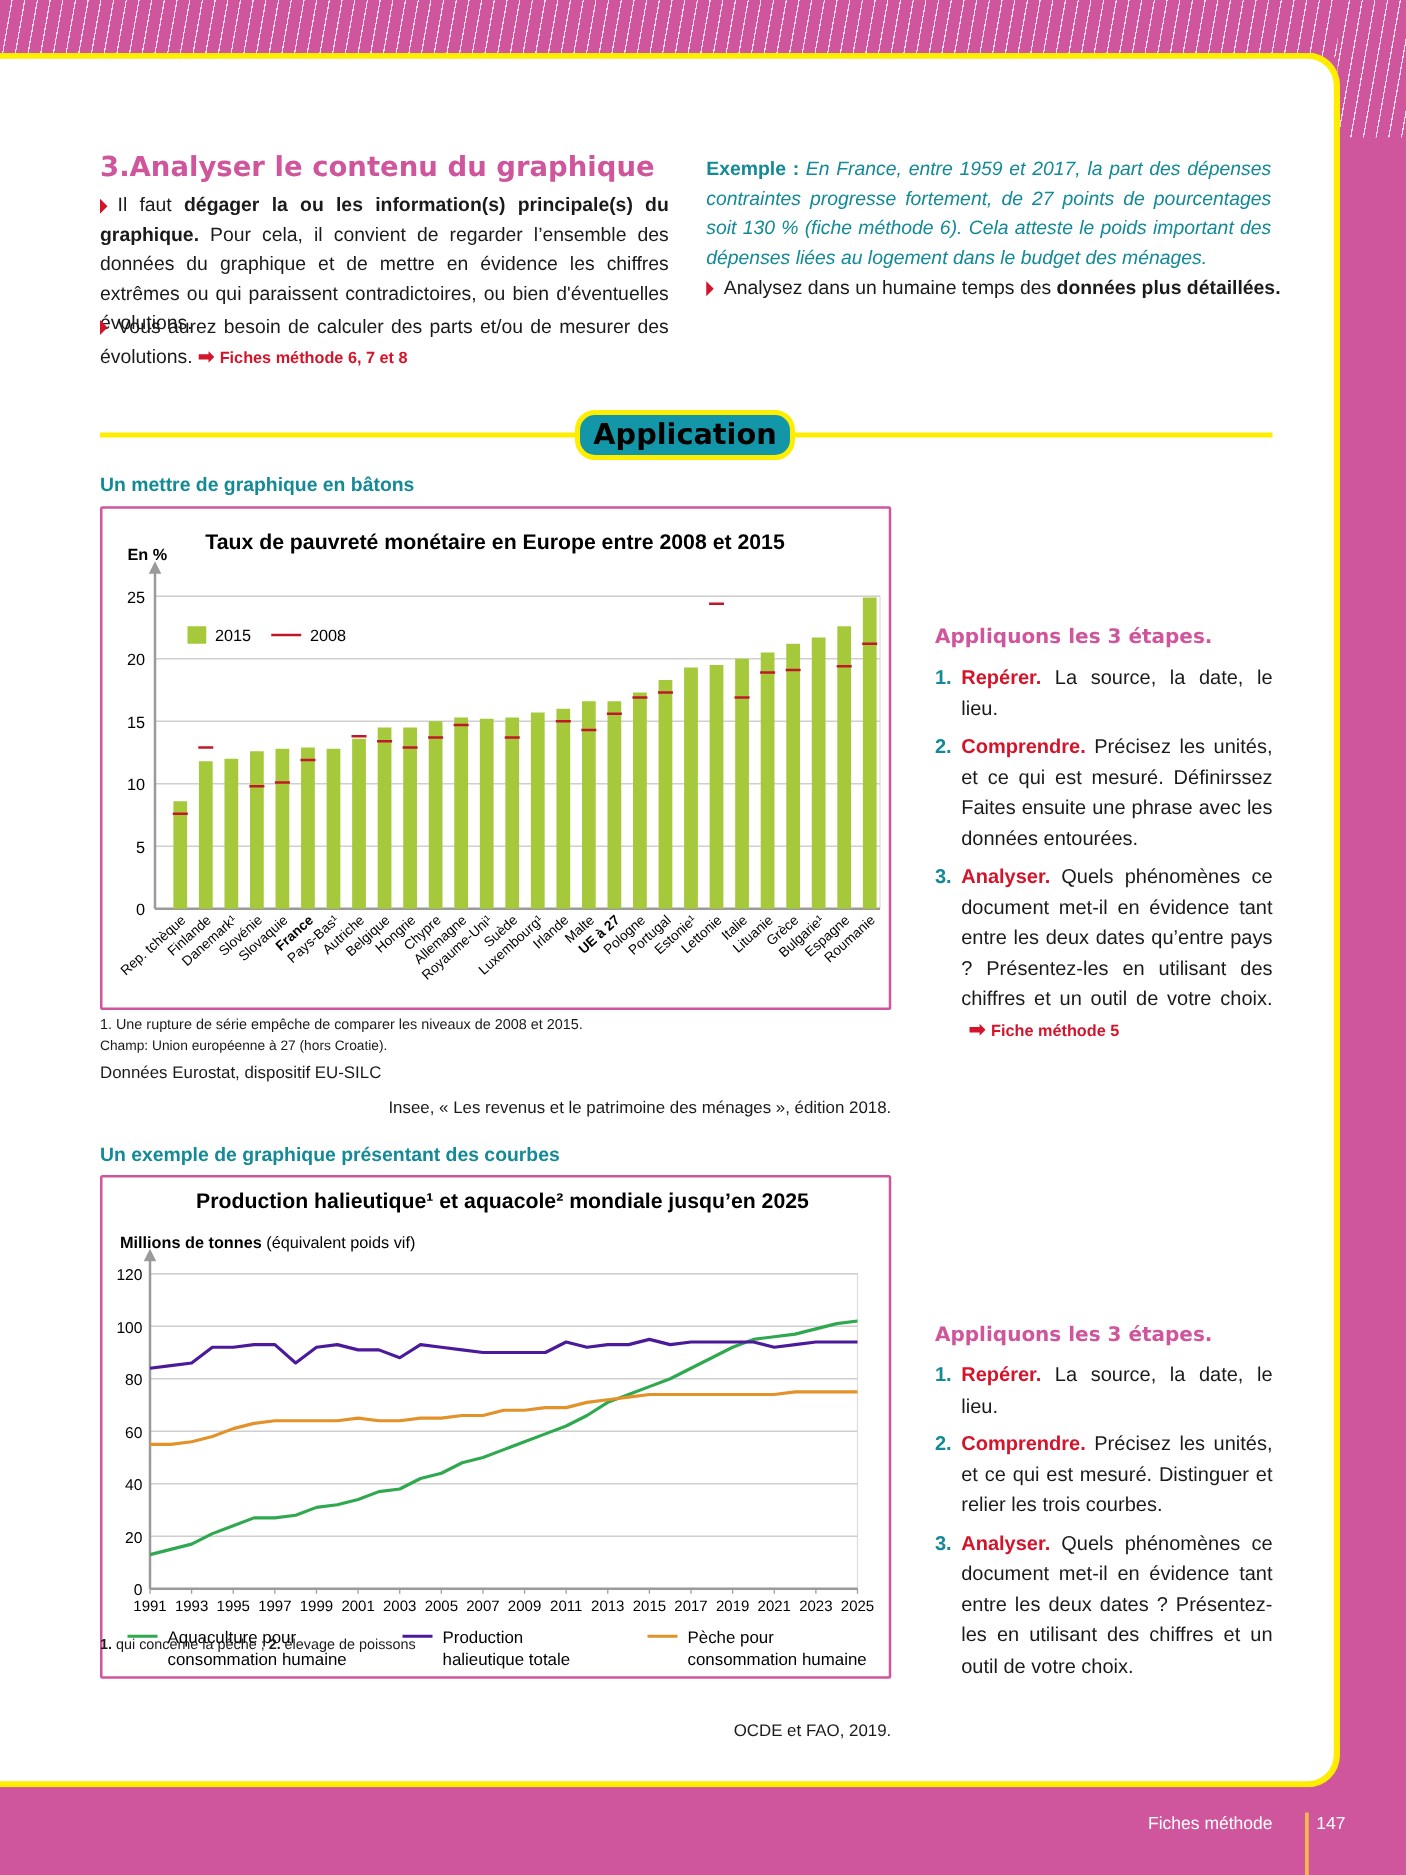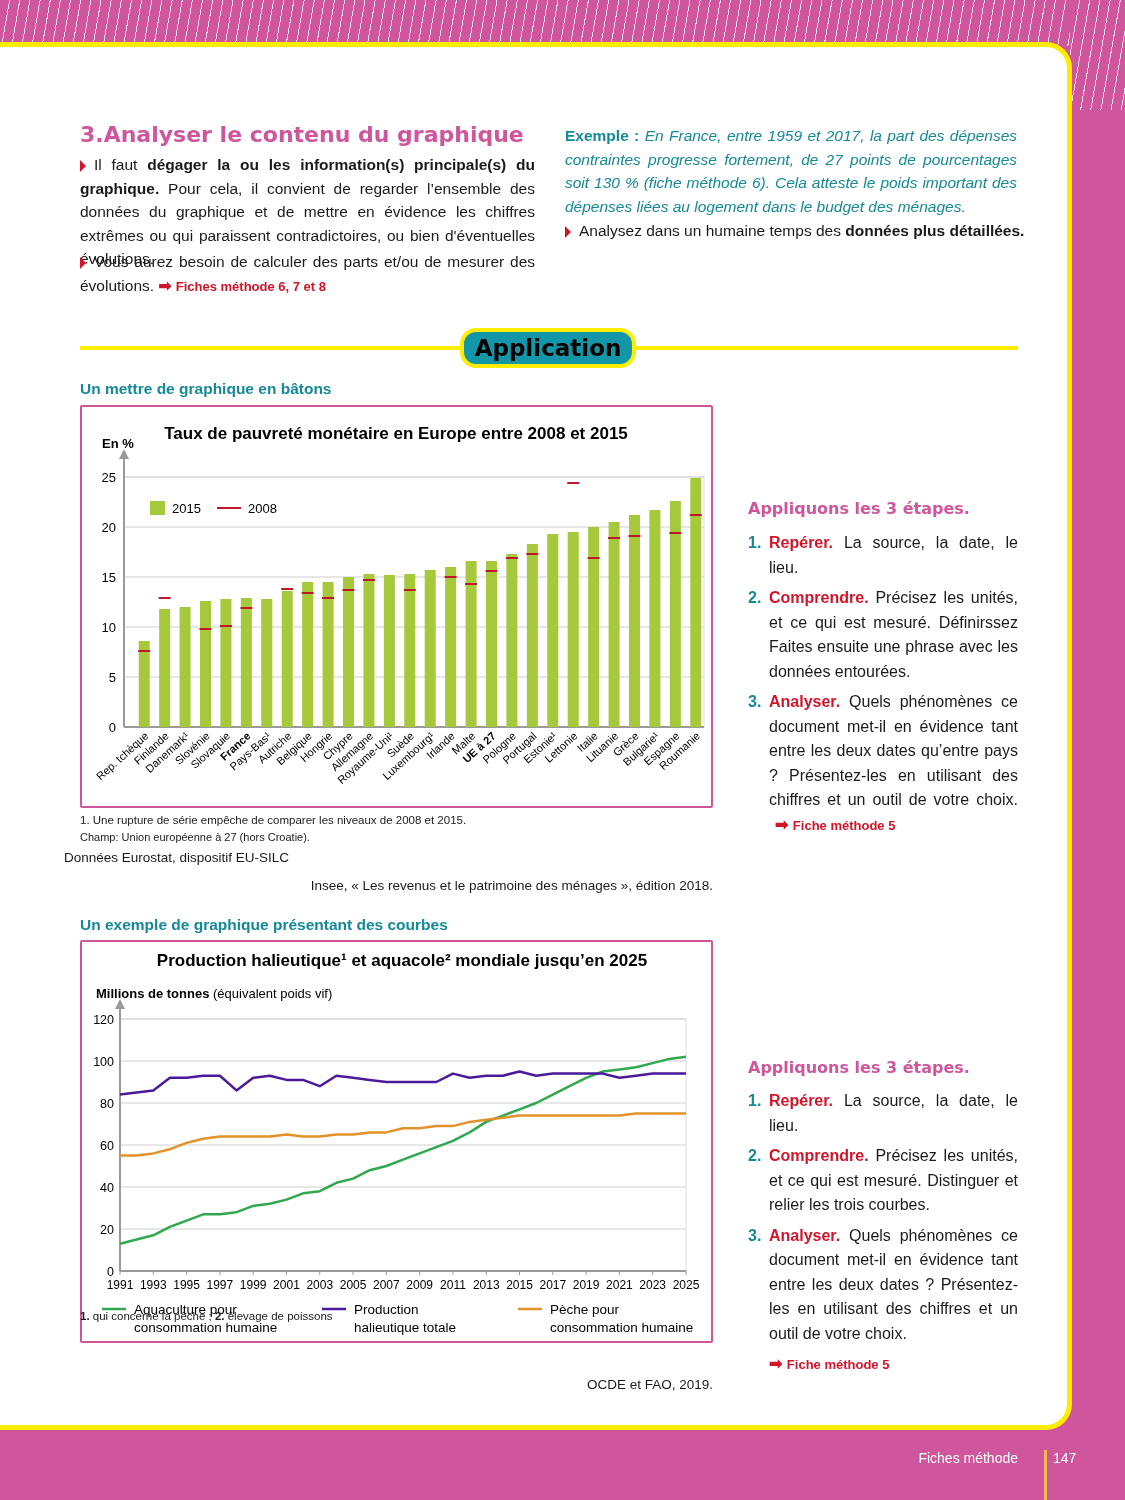--- a/index.html
+++ b/index.html
@@ -157,21 +157,21 @@
       <line x1="607.7857142857142" x2="619.7857142857142" y1="108" y2="108" stroke="#c0182b" stroke-width="2"></line>
       <text x="618.7857142857142" y="330" text-anchor="end" font-size="11" font-weight="normal" transform="rotate(-42 618.7857142857142 330)">Roumanie</text>
       <rect x="68" y="94" width="15" height="14" fill="#a5c93a"></rect>
       <text x="90" y="106" font-size="13">2015</text>
       <line x1="135" x2="159" y1="101" y2="101" stroke="#c0182b" stroke-width="2"></line>
       <text x="166" y="106" font-size="13">2008</text>
     </svg>
 </div>
 <div class="abs note" style="left:80px;top:814px;font-size:11.5px;">1. Une rupture de série empêche de comparer les niveaux de 2008 et 2015.</div>
 <div class="abs" style="left:80px;top:831px;font-size:11px;">Champ: Union européenne à 27 (hors Croatie).</div>
-<div class="abs" style="left:64px;top:850px;font-size:13.5px;text-align:right;">Données Eurostat, dispositif EU-SILC</div>
+<div class="abs" style="left:80px;top:850px;font-size:13.5px;text-align:right;">Données Eurostat, dispositif EU-SILC</div>
 <div class="abs" style="right:412px;top:878px;font-size:13.5px;">Insee, « Les revenus et le patrimoine des ménages », édition 2018.</div>
 
 <div class="abs steps-title" style="left:748px;top:499px;">Appliquons les 3 étapes.</div>
 <div class="abs steps" style="left:748px;top:531px;width:270px;text-align:justify;">
   <div class="step"><span class="num">1.</span><span class="kw">Repérer.</span><span> La source, la date, le lieu.</span></div>
   <div class="step"><span class="num">2.</span><span class="kw">Comprendre.</span><span> Précisez les unités, et ce qui est mesuré. Définirssez Faites ensuite une phrase avec les données entourées.</span></div>
   <div class="step"><span class="num">3.</span><span class="kw">Analyser.</span><span> Quels phénomènes ce document met-il en évidence tant entre les deux dates qu’entre pays ? Présentez-les en utilisant des chiffres et un outil de votre choix.</span>
     <span class="arrow" style="margin-left:6px;">➡</span> <span class="red-link">Fiche méthode 5</span></div>
 </div>
 
@@ -248,18 +248,17 @@
 <div class="abs" style="left:80px;top:1310px;font-size:11.5px;">
   <b>1.</b><span> qui concerne la pêche ; </span><b>2.</b><span> élevage de poissons</span>
 </div>
 <div class="abs" style="right:412px;top:1377px;font-size:13.5px;">OCDE et FAO, 2019.</div>
 
 <div class="abs steps-title" style="left:748px;top:1058px;">Appliquons les 3 étapes.</div>
 <div class="abs steps" style="left:748px;top:1089px;width:270px;text-align:justify;">
   <div class="step"><span class="num">1.</span><span class="kw">Repérer.</span><span> La source, la date, le lieu.</span></div>
   <div class="step"><span class="num">2.</span><span class="kw">Comprendre.</span><span> Précisez les unités, et ce qui est mesuré. Distinguer et relier les trois courbes.</span></div>
   <div class="step"><span class="num">3.</span><span class="kw">Analyser.</span><span> Quels phénomènes ce document met-il en évidence tant entre les deux dates ? Présentez-les en utilisant des chiffres et un outil de votre choix.</span></div>
-  <div style="padding-left:21px;"><span class="arrow">➡</span> <span class="red-link">Fiche méthode 5</span></div>
 </div>
 
 <div class="abs footer-label">Fiches méthode</div>
 <div class="abs footer-bar"></div>
 <div class="abs footer-num">147</div>
 
 </body></html>

